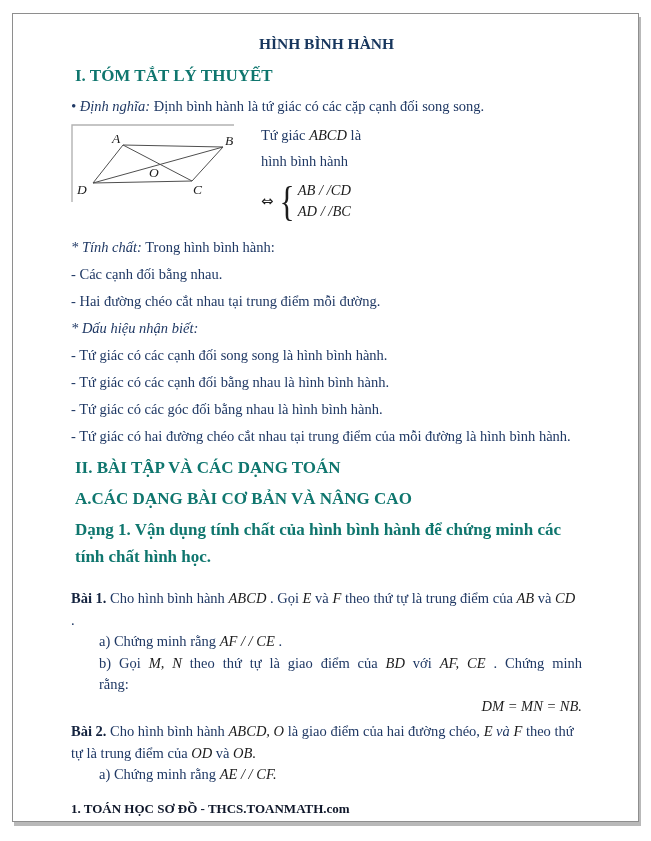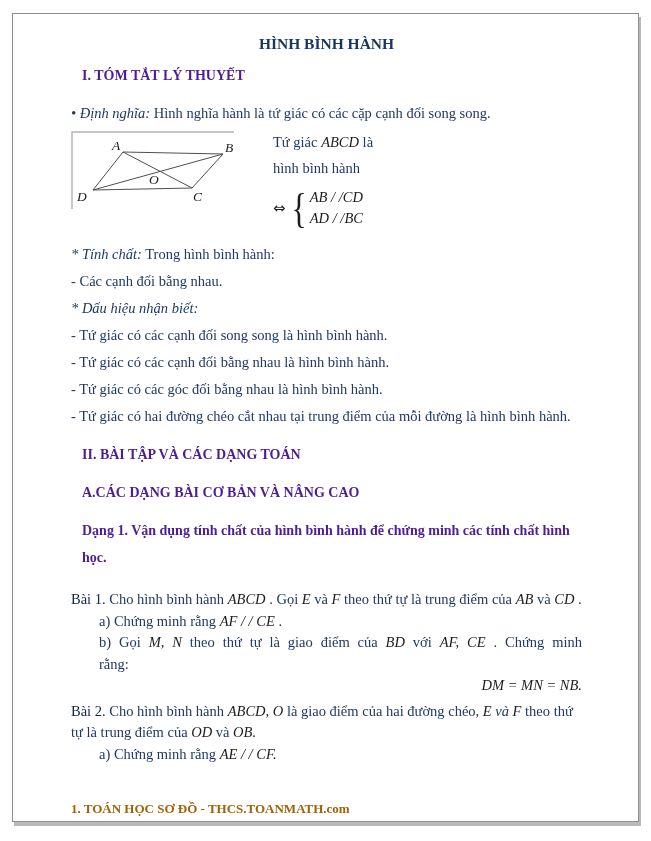--- a/index.html
+++ b/index.html
@@ -8,63 +8,63 @@
   .page {
     position:absolute; left:12px; top:13px; width:627px; height:809px;
     box-sizing:border-box; background:#fff;
     border:1px solid #8e8e8e;
     box-shadow:2px 4px 0 #b9b9b9;
     padding:20px 56px 0 58px;
     overflow:hidden;
   }
 
   .title { text-align:center; font-weight:bold; color:#17365d; font-size:15.5px; margin:0; line-height:20px; }
-  .h-sec { font-weight:bold; color:#4c1d95; font-size:14px; margin:11px; line-height:27px; }
+  .h-sec { font-weight:bold; color:#0f766e; font-size:17px; margin:4px; line-height:27px; }
   .h-sec.first { margin-top:8px; }
 
   .line { color:#1f3864; font-size:14.5px; margin:0; line-height:27px; }
   .it { font-style:italic; }
 
   
   .figure-row { display:flex; align-items:flex-start; margin-top:4px; height:92px; }
   .fig-box { width:170px; height:92px; position:relative; flex:none; }
   .fig-box svg { position:absolute; left:0; top:0; }
-  .fig-note { margin-left:32px; color:#1f3864; font-size:14.5px; padding-top:3px; }
+  .fig-note { margin-left:20px; color:#1f3864; font-size:14.5px; padding-top:3px; }
   .fig-note p { margin:0 0 9px 0; line-height:17px; }
   .iff-row { display:flex; align-items:center; margin-top:2px; color:#1c1c1c; }
   .iff-sym { font-size:15px; color:#1c1c1c; margin-right:3px; font-family:"DejaVu Sans", sans-serif; }
   .brace { font-size:42px; font-weight:400; line-height:44px; color:#1c1c1c; transform:scaleX(.75); margin-right:1px; }
   .cases div { font-size:14.5px; line-height:21px; }
 
   
   .seg-t { color:#1f3864; }
   .seg-i { color:#1f3864; font-style:italic; }
-  .seg-b { color:#14233f; font-weight:normal; }
+  .seg-b { color:#14233f; font-weight:bold; }
   .seg-m, .cases div, .m { font-family:"Liberation Serif", serif; font-style:italic; color:#1c1c1c; }
 
   
   .ex { color:#1f3864; font-size:14.5px; margin:0; line-height:21.5px; }
   .ex.method { line-height:20px; }
   .sub { padding-left:28px; }
   .cont { padding-left:48px;text-align:right; }
   .spread { word-spacing:3.5px; text-align:justify; }
   .mt6 { margin-top:18px; } .mt4 { margin-top:4px; }
 
-  .footer-note { position:absolute; left:58px; bottom:4px; color:#a16207; font-weight:bold; font-size:13px; margin:0; }
+  .footer-note { position:absolute; left:58px; bottom:4px; color:#0f172a; font-weight:bold; font-size:13px; margin:0; }
 </style>
 </head>
 <body>
 
 <div class="page">
 
   <p class="title">HÌNH BÌNH HÀNH</p>
 
   <p class="h-sec first">I. TÓM TẮT LÝ THUYẾT</p>
 
-  <p class="line"><span class="it">• Định nghĩa:</span><span> Hình nghĩa hành là tứ giác có các cặp cạnh đối song song.</span></p>
+  <p class="line"><span class="it">• Định nghĩa:</span><span> Định bình hành là tứ giác có các cặp cạnh đối song song.</span></p>
 
   <div class="figure-row">
     <div class="fig-box">
       <svg width="170" height="92" viewBox="0 0 170 92">
 
         <path d="M1,78 L1,1 L163,1" fill="none" stroke="#b3b3b3" stroke-width="1.4"></path>
 
         <g stroke="#4f4f4f" stroke-width="1" fill="none">
           <path d="M52,21 L152,23 L121,57 L22,59 Z"></path>
           <path d="M52,21 L121,57"></path>
@@ -88,20 +88,21 @@
         <div class="cases">
           <div>AB / /CD</div>
           <div>AD / /BC</div>
         </div>
       </div>
     </div>
   </div>
 
   <p class="line mt6"><span class="it">* Tính chất:</span><span> Trong hình bình hành:</span></p>
   <p class="line">- Các cạnh đối bằng nhau.</p>
+  <p class="line">- Hai đường chéo cắt nhau tại trung điểm mỗi đường.</p>
 
   <p class="line it">* Dấu hiệu nhận biết:</p>
   <p class="line">- Tứ giác có các cạnh đối song song là hình bình hành.</p>
   <p class="line">- Tứ giác có các cạnh đối bằng nhau là hình bình hành.</p>
   <p class="line">- Tứ giác có các góc đối bằng nhau là hình bình hành.</p>
   <p class="line">- Tứ giác có hai đường chéo cắt nhau tại trung điểm của mỗi đường là hình bình hành.</p>
 
   <p class="h-sec">II. BÀI TẬP VÀ CÁC DẠNG TOÁN</p>
   <p class="h-sec">A.CÁC DẠNG BÀI CƠ BẢN VÀ NÂNG CAO</p>
   <p class="h-sec">Dạng 1. Vận dụng tính chất của hình bình hành để chứng minh các tính chất hình học.</p>

